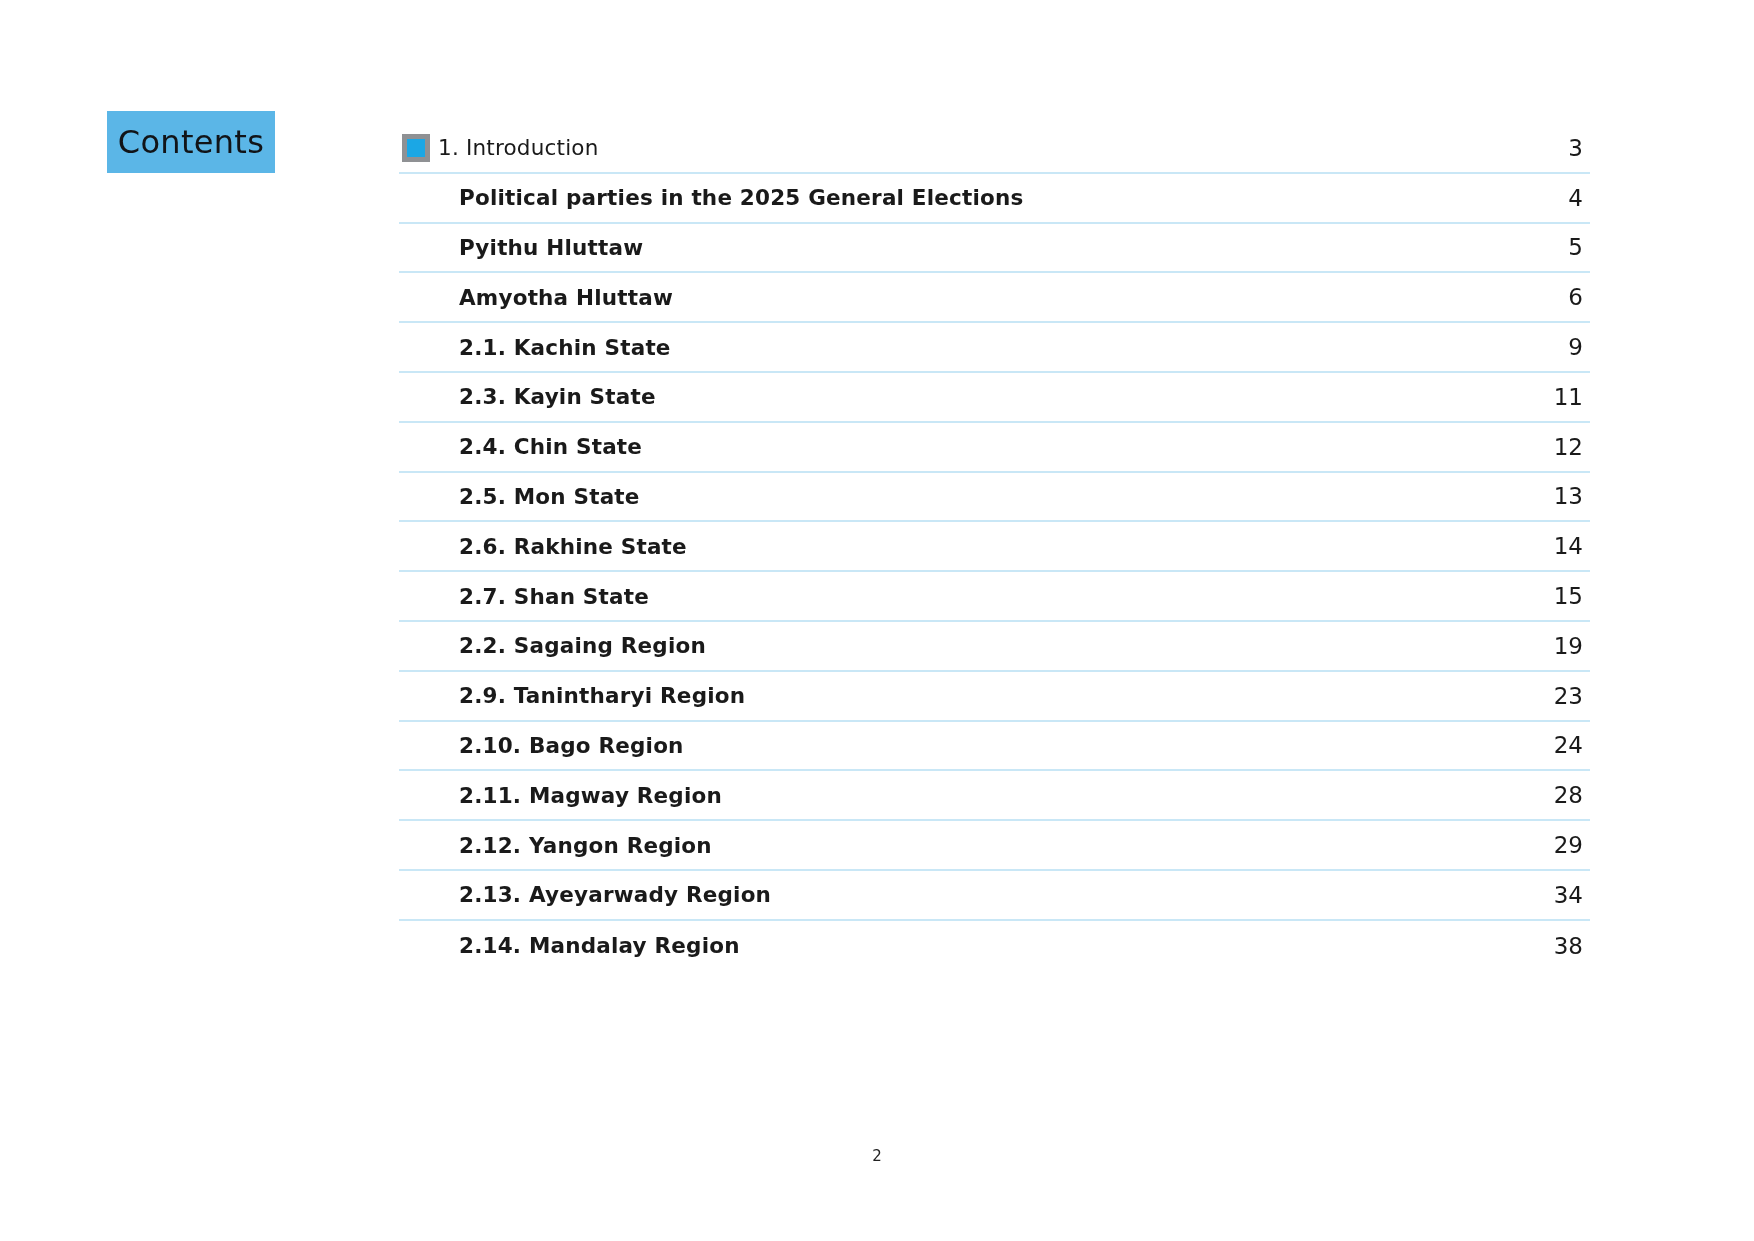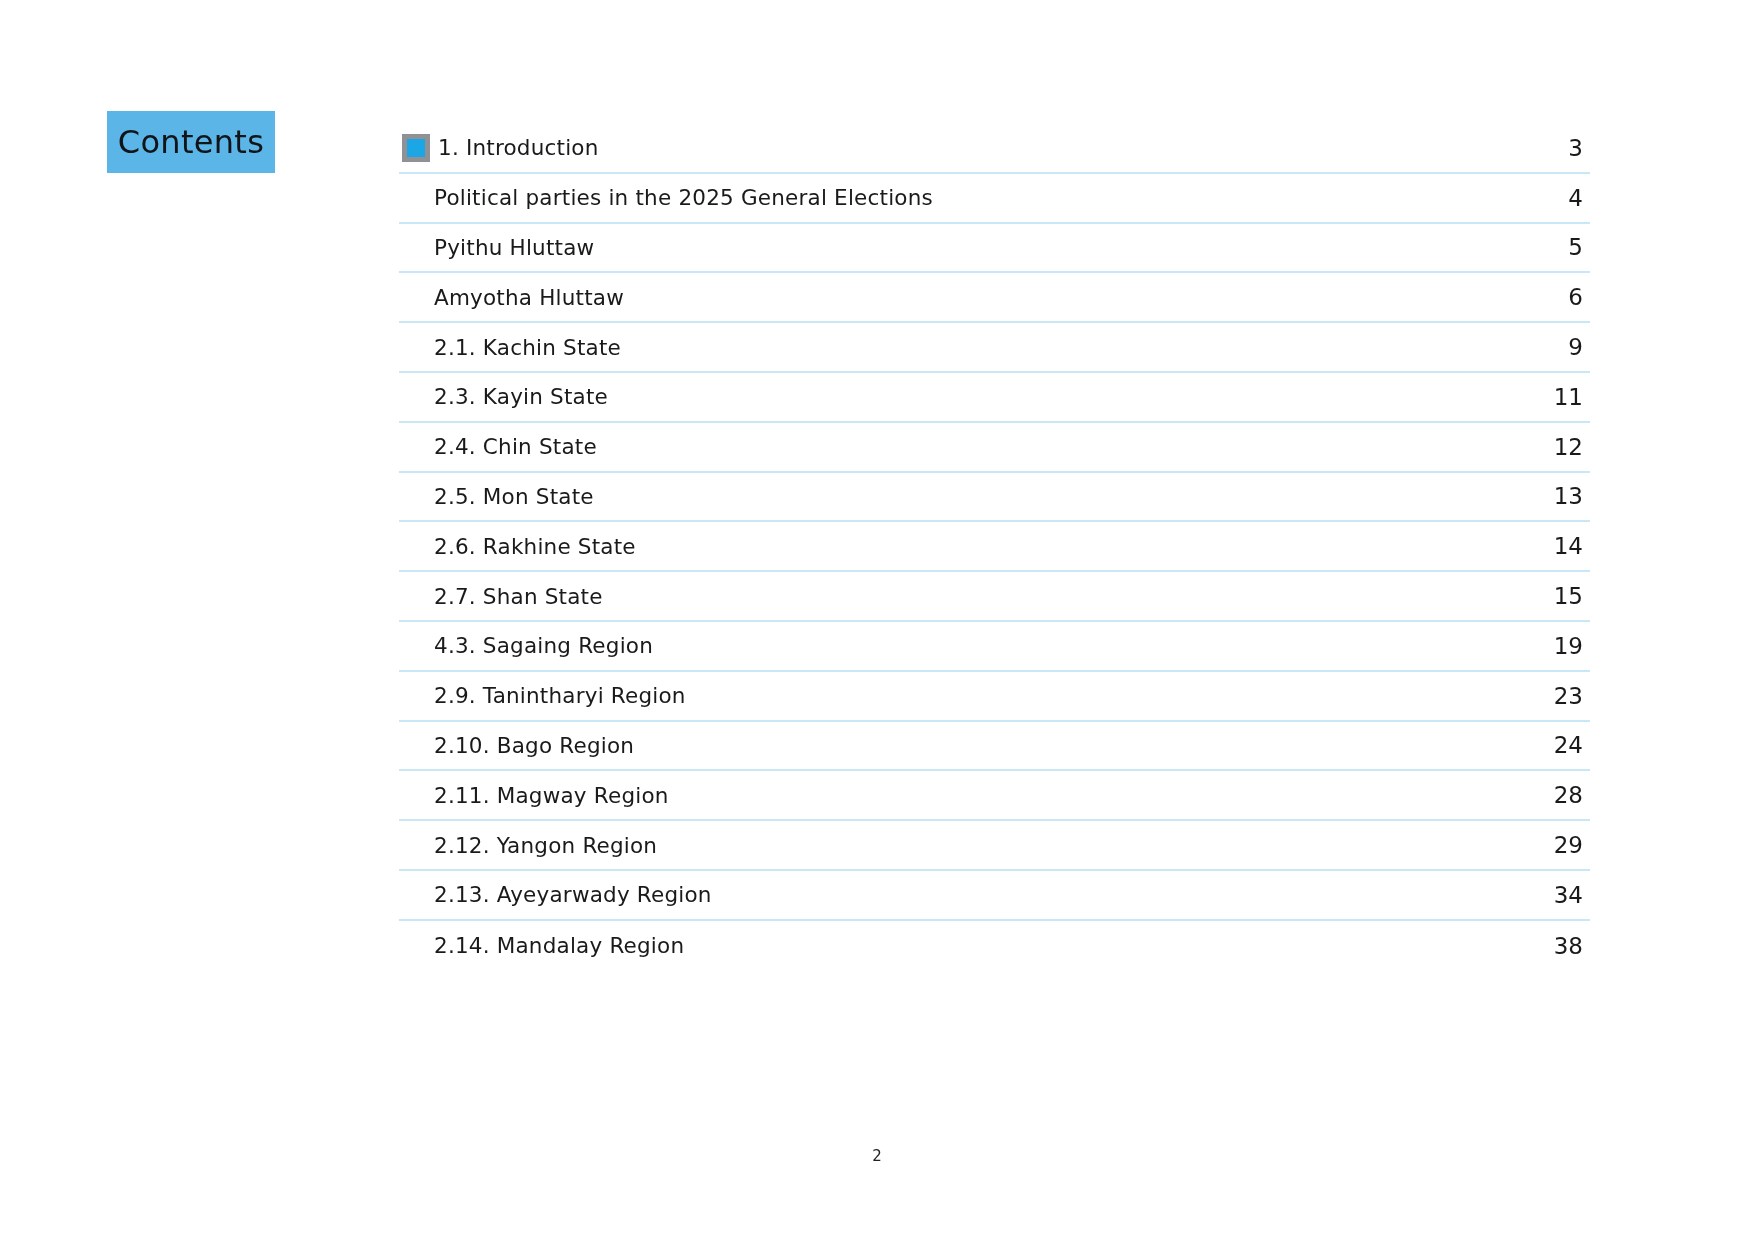--- a/index.html
+++ b/index.html
@@ -58,21 +58,22 @@
     font-size: 21.5px;
     letter-spacing: 0.2px;
     color: #1a1a1a;
     white-space: nowrap;
   }
   .toc-row.level1 .label {
     margin-left: 8px;
     text-align: right;
   }
   .toc-row.level2 .label {
-    margin-left: 35px;
+    margin-left: 60px;
+    font-weight: bold;
   }
   .pagenum {
     margin-left: auto;
     padding-right: 7px;
     font-size: 23px;
     color: #1a1a1a;
   }
   .footer {
     position: absolute;
     left: 0;
@@ -124,21 +125,21 @@
     </div>
     <div class="toc-row level2">
       <span class="label">2.6. Rakhine State</span>
       <span class="pagenum">14</span>
     </div>
     <div class="toc-row level2">
       <span class="label">2.7. Shan State</span>
       <span class="pagenum">15</span>
     </div>
     <div class="toc-row level2">
-      <span class="label">4.3. Sagaing Region</span>
+      <span class="label">2.2. Sagaing Region</span>
       <span class="pagenum">19</span>
     </div>
     <div class="toc-row level2">
       <span class="label">2.9. Tanintharyi Region</span>
       <span class="pagenum">23</span>
     </div>
     <div class="toc-row level2">
       <span class="label">2.10. Bago Region</span>
       <span class="pagenum">24</span>
     </div>

